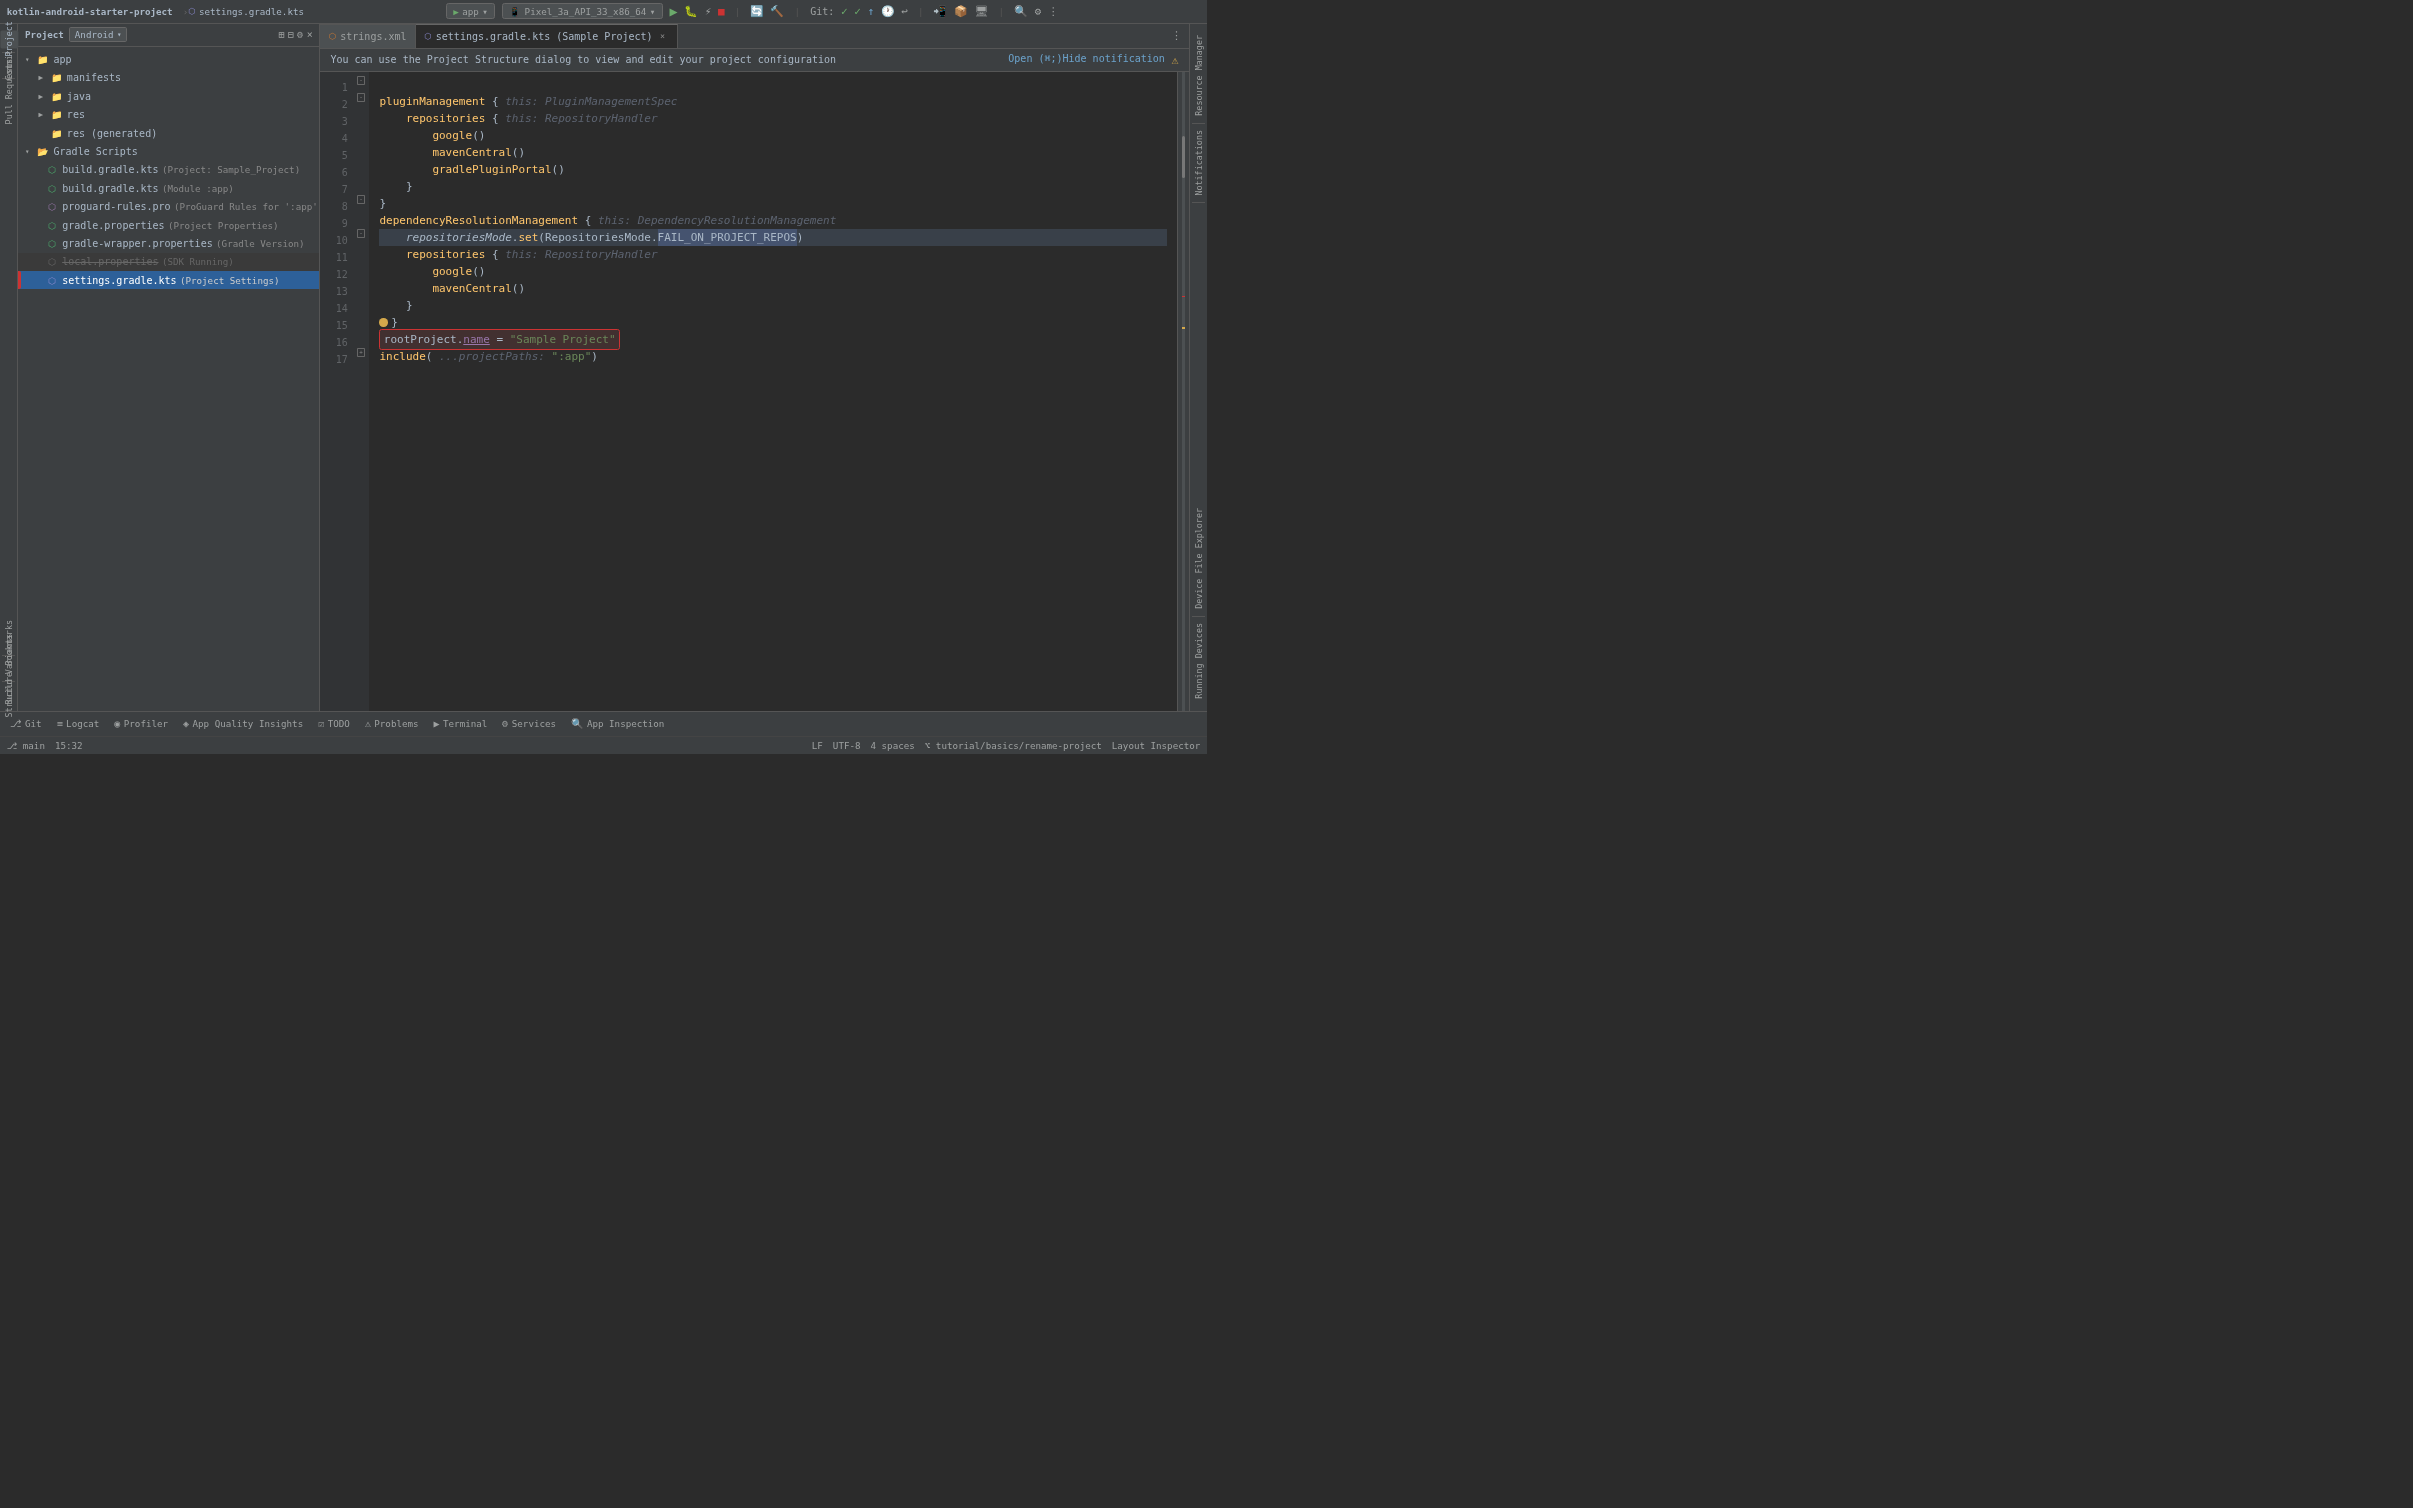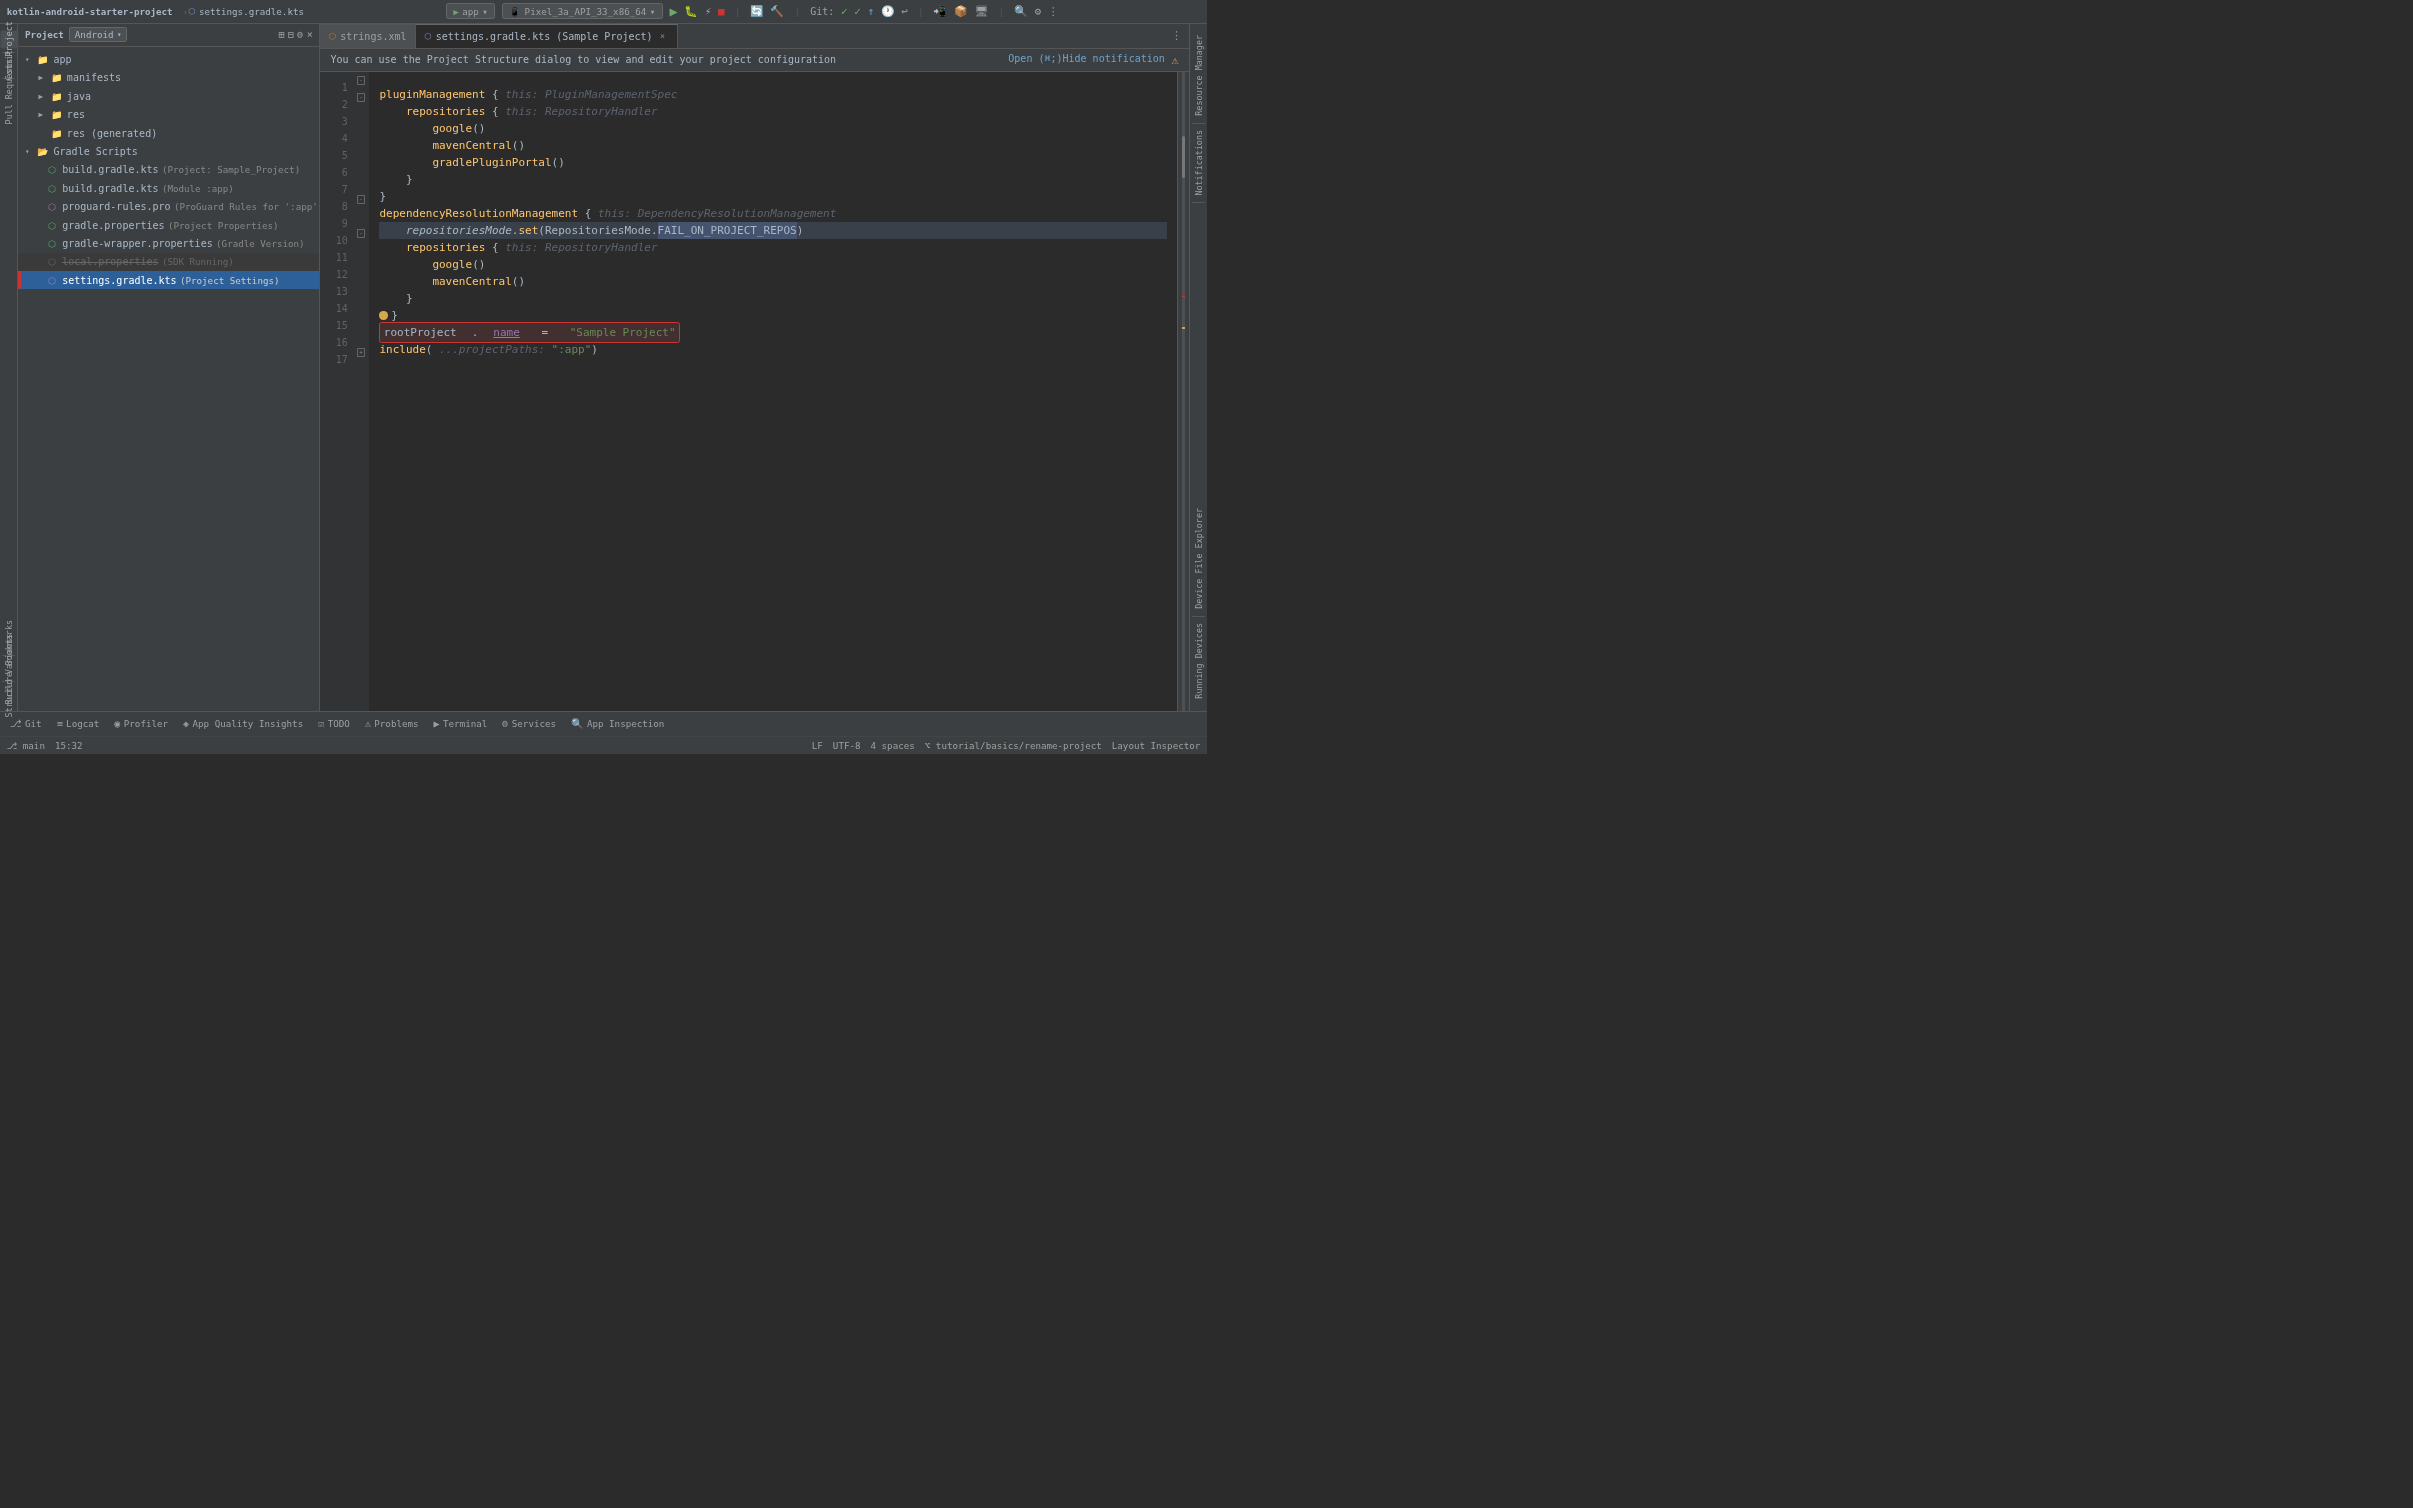--- a/index.html
+++ b/index.html
@@ -264,21 +264,21 @@
       user-select: none;
       flex-shrink: 0;
     }
     .line-numbers .ln {
       display: block;
       height: 17px;
       line-height: 17px;
     }
     .code-content {
       flex: 1;
-      padding: 14px 10px;
+      padding: 21px 10px;
       overflow: auto;
       font-size: 11px;
       line-height: 17px;
     }
     .code-line {
       height: 17px;
       line-height: 17px;
       white-space: pre;
       display: flex;
       align-items: center;
@@ -697,21 +697,21 @@
         <div class="code-line">
           <span style="color:#a9b7c6">    }</span>
         </div>
 
         <div class="code-line">
           <span class="breakpoint"></span>
           <span style="color:#a9b7c6">}</span>
         </div>
 
         <div class="code-line">
-          <span style="background:rgba(200,80,80,0.15);border:0.8px solid #cc3333;border-radius:2.5px;padding:0.8px 3.4px;display:inline-flex;align-items:flex-end;gap:15px">
+          <span style="background:rgba(200,80,80,0.15);border:0.8px solid #cc3333;border-radius:2.5px;padding:0.8px 3.4px;display:inline-flex;align-items:flex-end;gap:0">
             <span class="id">rootProject</span>
             <span>.</span>
             <span class="prop underline" style="text-decoration:underline">name</span>
             <span style="color:#a9b7c6"> = </span>
             <span class="str">"Sample Project"</span>
           </span>
         </div>
 
         <div class="code-line">
           <span class="fn">include</span>

